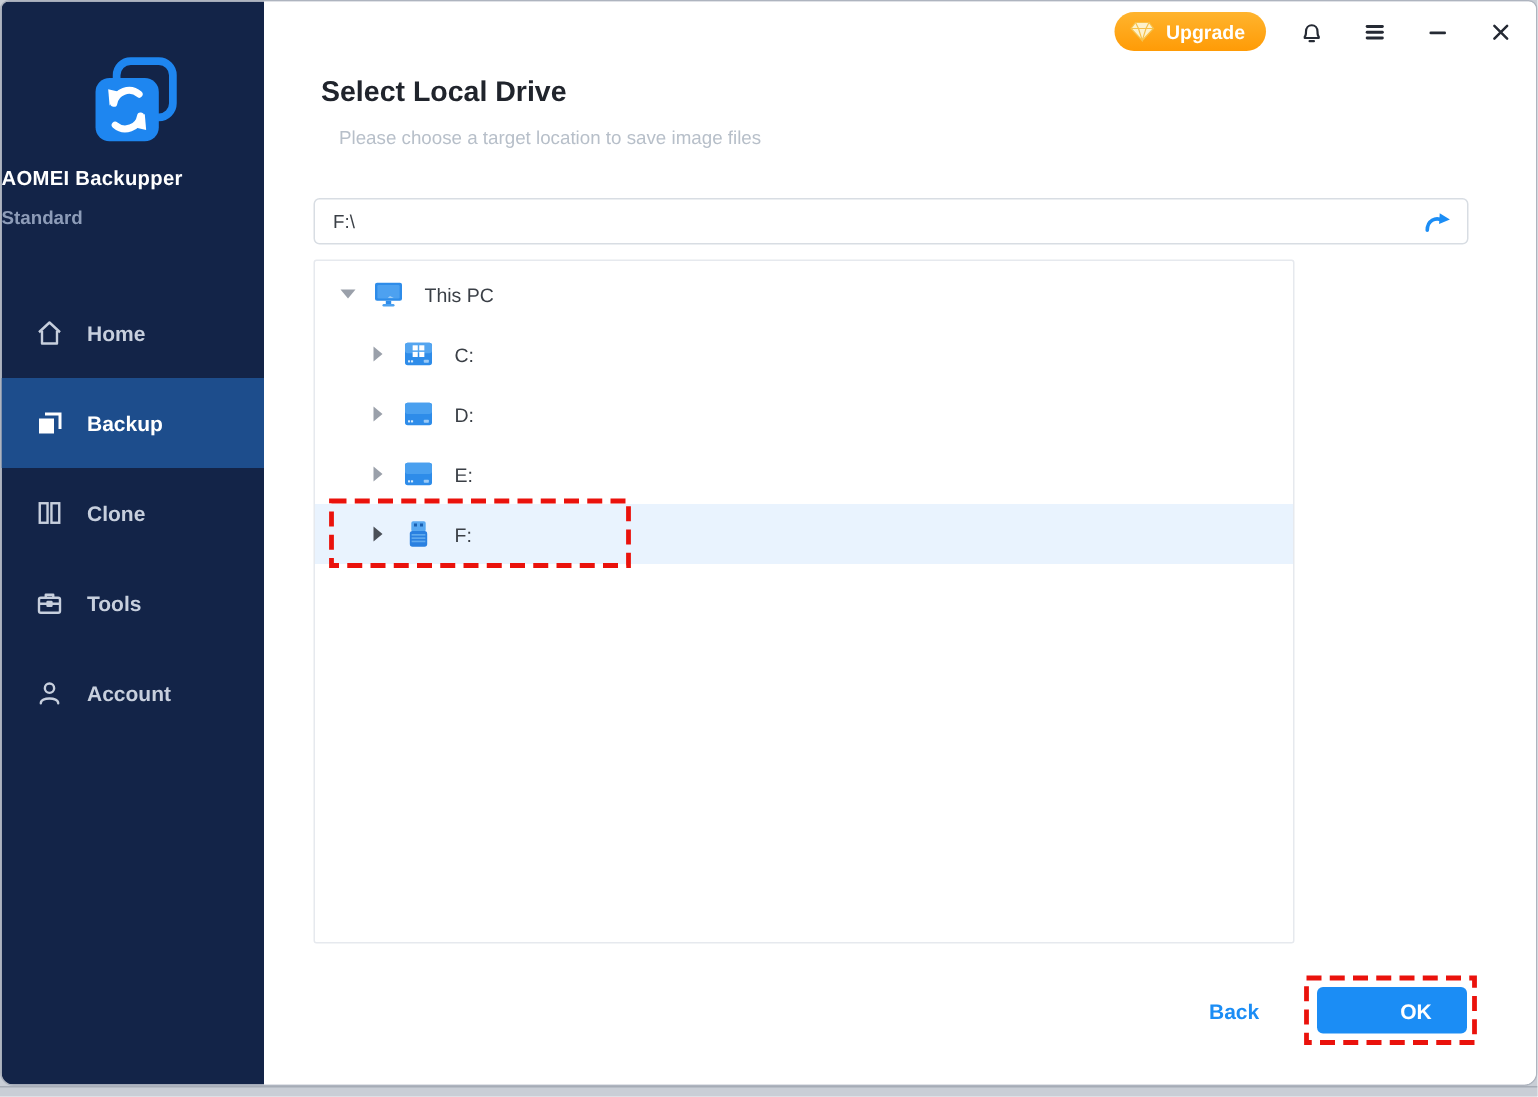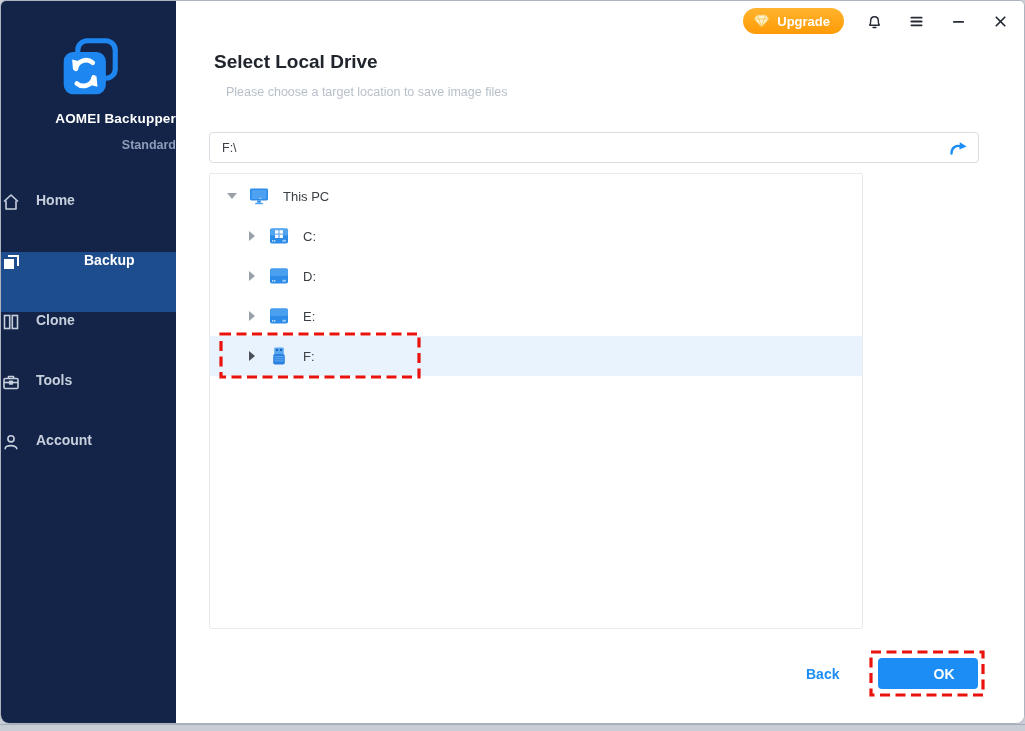--- a/index.html
+++ b/index.html
@@ -18,32 +18,32 @@
     overflow:hidden;
     display:flex;
   }
   
   .sidebar {
     width:175px; height:100%;
     background:#132448;
     flex:0 0 175px;
     position:relative;
   }
-  .brand { text-align:right; }
+  .brand { text-align:left; }
   .logo { margin:36px auto 0; width:60px; height:62px; }
   .brand-name { margin-top:12px; color:#ffffff; font-size:13.5px; font-weight:700; letter-spacing:.2px; }
   .brand-edition { margin-top:12px; color:#8d9cb8; font-size:12.5px; font-weight:700; }
   .menu { position:absolute; left:0; top:191px; width:100%; }
   .menu-item {
-    height:60px; display:flex; 
-    cursor:pointer;
+    height:60px; display:flex; align-items:center;
+    padding-left:22px; cursor:pointer;
     color:#c7cfdd; font-size:14px; font-weight:600;
   }
   .menu-item .mi-icon { width:20px; height:20px; margin-right:15px; display:inline-flex; }
-  .menu-item.active { background:#1d4d8c; color:#ffffff; font-weight:700;gap:48px; }
+  .menu-item.active { background:#1d4d8c; color:#ffffff; font-weight:700; }
   .mi-icon svg { width:20px; height:20px; }
 
   
   .main { position:relative; flex:1; height:100%; background:#ffffff; }
 
   
   .titlebar {
     position:absolute; top:7px; right:12px;
     display:flex; align-items:center; gap:18px;
   }

